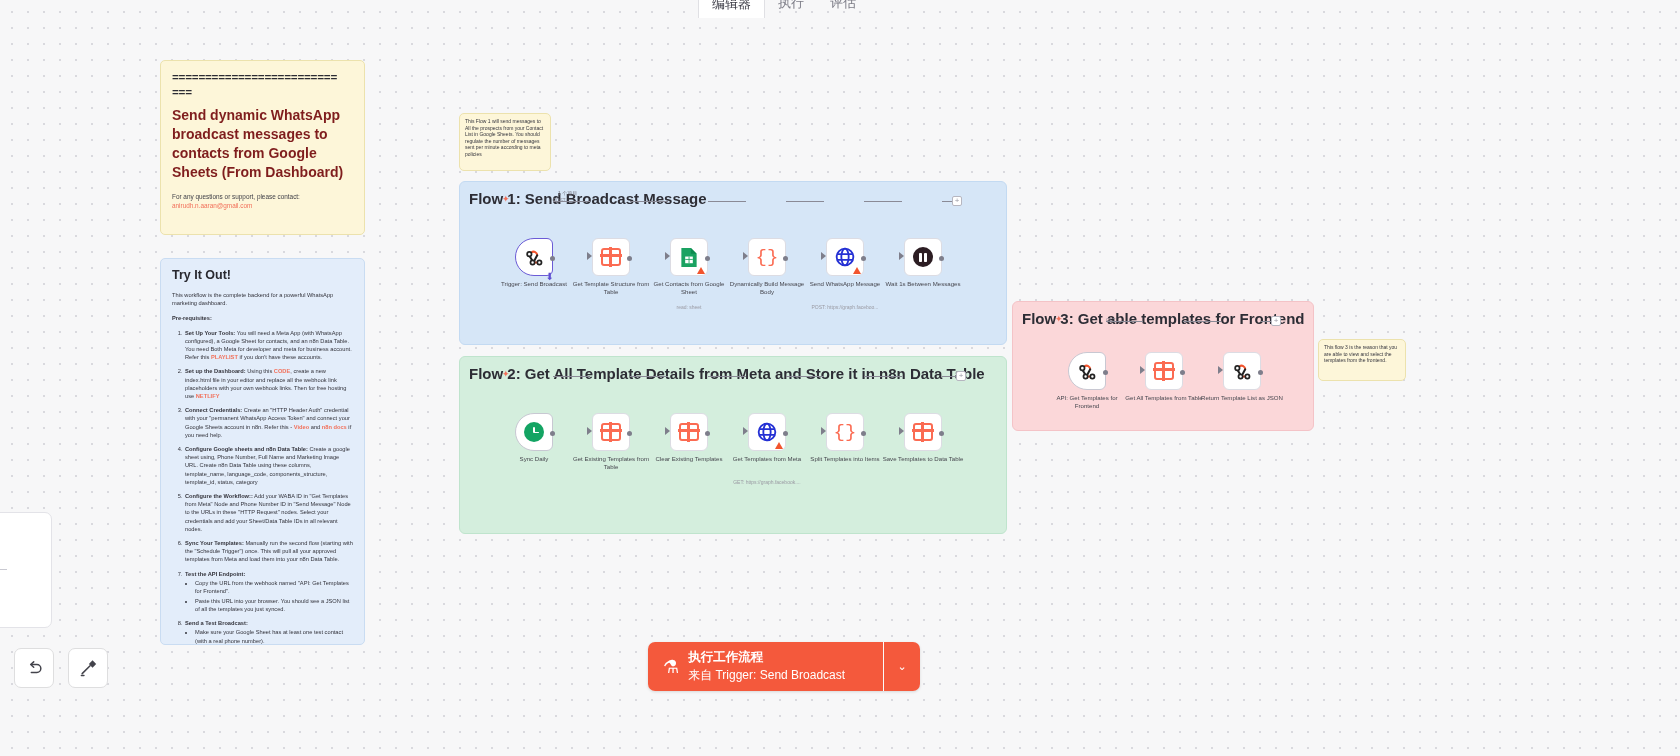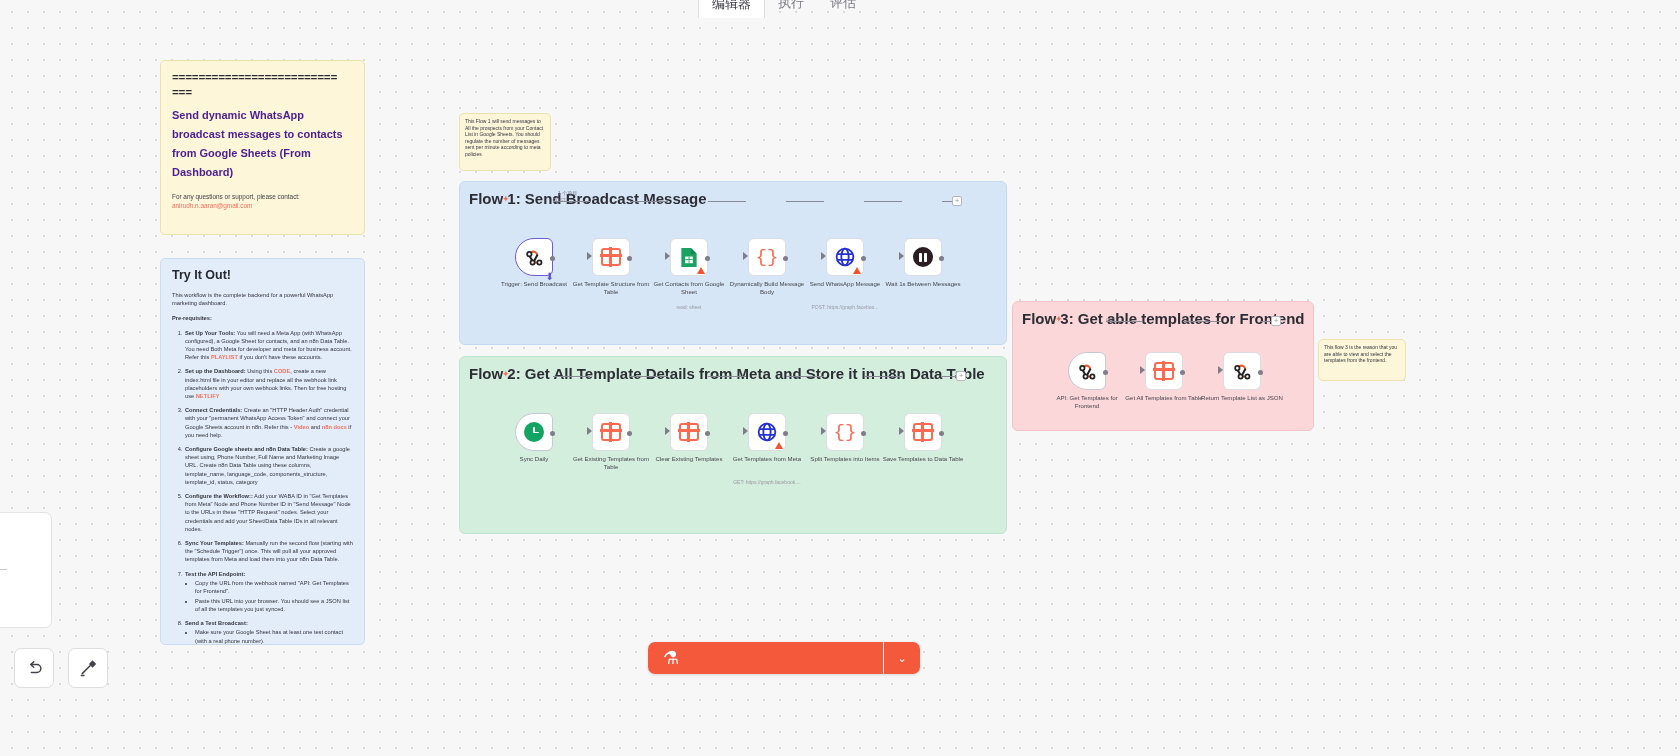--- a/index.html
+++ b/index.html
@@ -47,21 +47,21 @@
 
   
   #note-title { left: 160px; top: 60px; width: 205px; height: 175px; padding: 10px 11px; }
   #note-title .eqline {
     font-family: "Liberation Mono", monospace;
     font-size: 11.5px; font-weight: 700; color: #2b2b33;
     letter-spacing: -0.3px; line-height: 13px; margin-bottom: 2px;
     word-break: break-all;
   }
   #note-title h1 {
-    font-size: 11px; font-weight: 700; color: #4c1d95;
+    font-size: 14px; font-weight: 700; color: #7f1d1d;
     line-height: 19px; margin: 7px 0 10px 0;
   }
   #note-title .small { font-size: 6.4px; color: #3f3f47; line-height: 9.2px; }
   #note-title .small .lnk { color: #f2705a; }
   #note-title .blk { margin-bottom: 7px; }
 
   
   #note-try { left: 160px; top: 258px; width: 205px; height: 387px; padding: 9px 11px; }
   #note-try h2 { font-size: 12.5px; font-weight: 600; color: #28282f; margin-bottom: 9px; }
   #note-try p, #note-try li { font-size: 5.7px; line-height: 8.2px; color: #33333b; }
@@ -535,20 +535,24 @@
     <svg width="19" height="19" viewBox="0 0 24 24">
       <path d="M4 18.5 14 8.5" stroke="#43434b" stroke-width="1.9" stroke-linecap="round"></path>
       <path d="M12.5 6.3l4.6-4.6 4.6 4.6-4.6 4.6z" fill="#43434b"></path>
       <path d="M3 20.8h3.2" stroke="#43434b" stroke-width="1.9" stroke-linecap="round"></path>
     </svg>
   </div>
 
   <div id="exec-wrap">
     <div id="exec-main">
       <span class="flask">⚗</span>
+      <span class="txt">
+        <span class="l1">执行工作流程</span>
+        <span class="l2">来自 Trigger: Send Broadcast</span>
+      </span>
     </div>
     <div id="exec-div"></div>
     <div id="exec-caret">
       <span>⌄</span>
     </div>
   </div>
 
 </div>
 
 </body></html>

